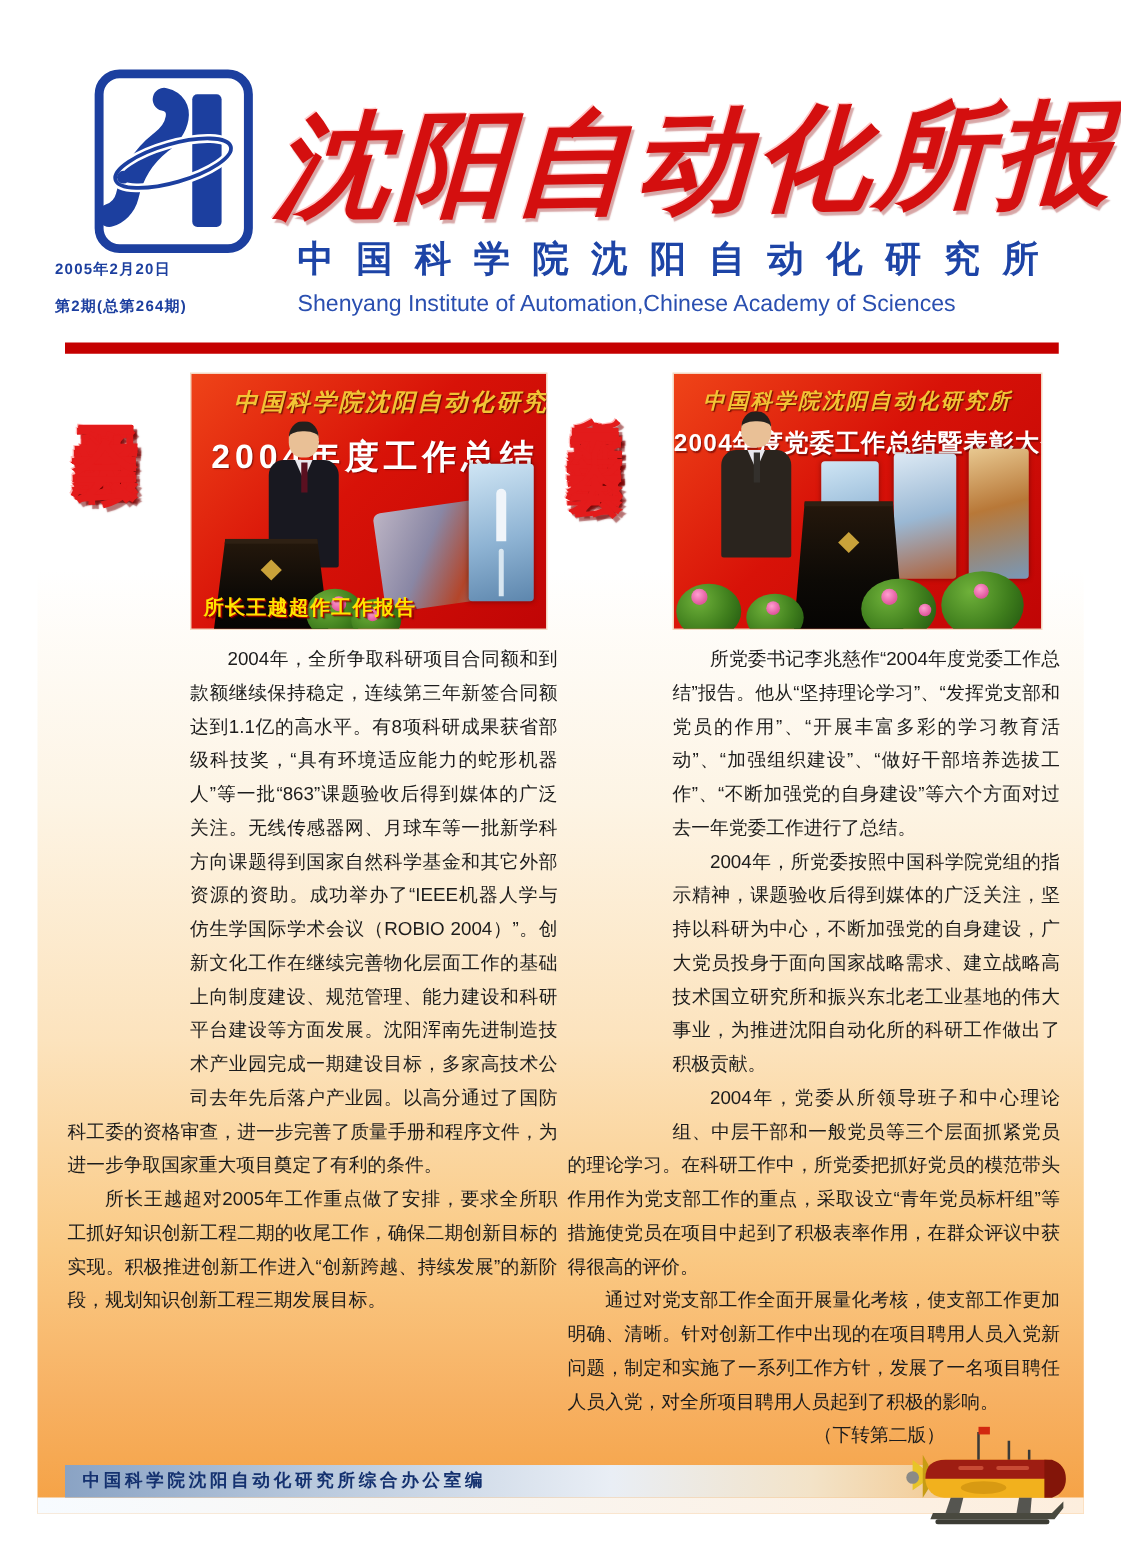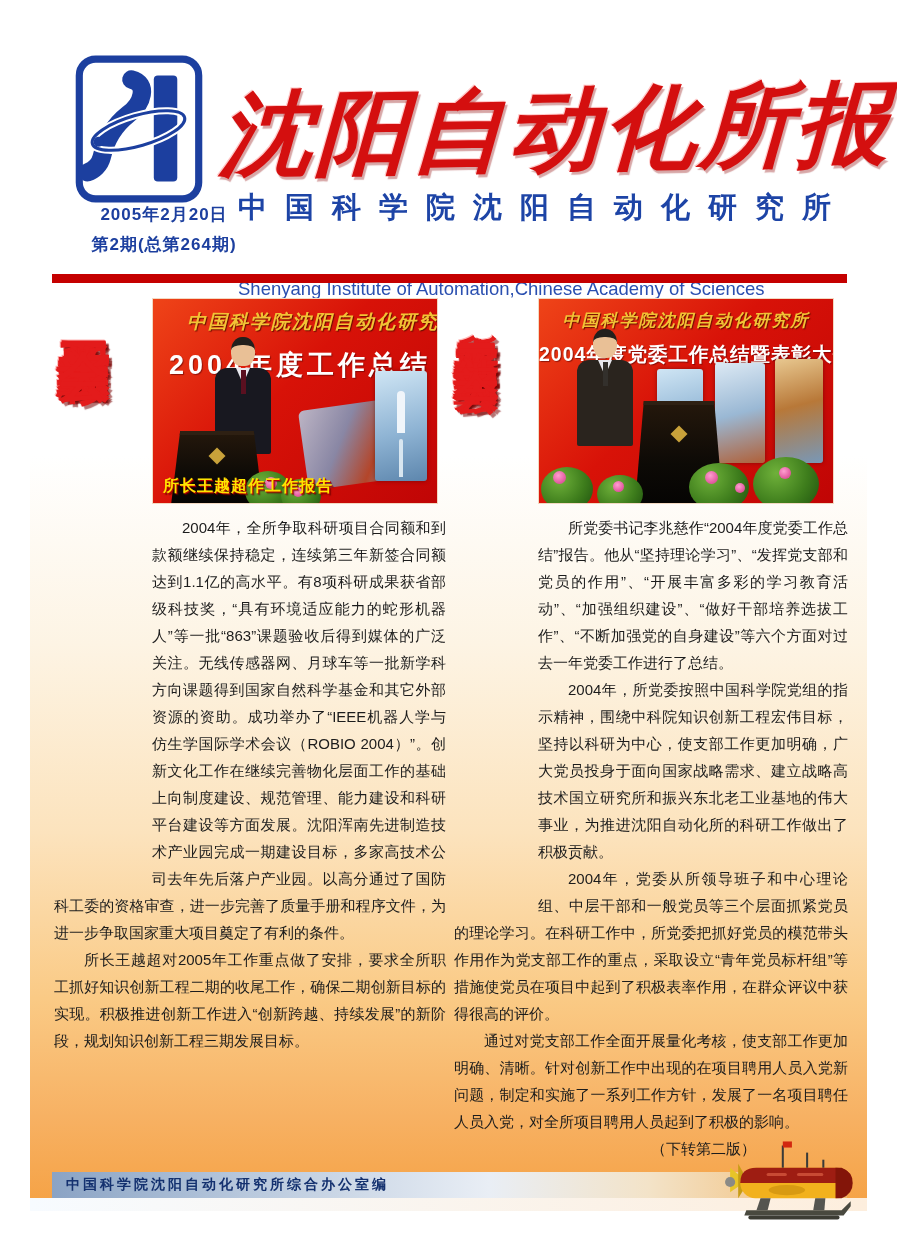--- a/index.html
+++ b/index.html
@@ -13,26 +13,26 @@
 
   
   .logo-box { position:absolute; left:45px; top:25px; width:128px; height:148px; }
   .masthead-title {
     position:absolute; left:190px; top:30px; width:650px; height:140px;
     font-size:92px; line-height:138px; text-align:center; font-weight:bold; font-style:italic;
     color:#d40f0f; letter-spacing:4px; transform:skewX(-3deg) rotate(-1deg);
     text-shadow:2px 3px 1px rgba(140,0,0,.35), -1px -1px 0 rgba(255,120,120,.4);
     white-space:nowrap;
   }
-  .issue-block { position:absolute; left:44px; top:170px; width:180px; text-align:center;
-    color:#1c3f9f; font-weight:bold; font-size:17px; line-height:30px; letter-spacing:1px; }
+  .issue-block { position:absolute; left:14px; top:170px; width:180px; 
+    color:#1c3f9f; font-weight:bold; font-size:12px; line-height:30px; letter-spacing:1px; }
   .inst-cn { position:absolute; left:208px; top:158px; width:636px; font-size:29px; font-weight:bold;
     color:#1d44a6; letter-spacing:18px; white-space:nowrap; }
   .inst-en { position:absolute; left:208px; top:202px; width:640px; font-size:18.5px;
-    color:#2a4fb0; white-space:nowrap;margin-top:46px; }
+    color:#2a4fb0; white-space:nowrap; }
   .red-rule { position:absolute; left:22px; top:244px; width:795px; height:9px; background:#c50000; }
 
   
   .article { position:absolute; top:262px; }
   .article-left  { left:24px;  width:392px; }
   .article-right { left:424px; width:394px; }
   .v-headline {
     position:absolute; top:6px; writing-mode:vertical-rl; text-orientation:upright;
     font-weight:bold; color:#e31b1b; line-height:1;
     text-shadow:3px 3px 1px rgba(120,0,0,.55), -1px -1px 0 rgba(255,180,180,.9);
@@ -183,21 +183,21 @@
         <div class="plant" style="left:214px; top:158px; width:66px; height:54px;"></div>
         <div class="bloom" style="left:14px; top:172px; width:13px; height:13px;"></div>
         <div class="bloom" style="left:74px; top:182px; width:11px; height:11px;"></div>
         <div class="bloom" style="left:166px; top:172px; width:13px; height:13px;"></div>
         <div class="bloom" style="left:196px; top:184px; width:10px; height:10px;"></div>
         <div class="bloom" style="left:240px; top:168px; width:12px; height:12px;"></div>
       </div>
       <div class="body-text">
         <div class="spacer"></div>
         <p>所党委书记李兆慈作“2004年度党委工作总结”报告。他从“坚持理论学习”、“发挥党支部和党员的作用”、“开展丰富多彩的学习教育活动”、“加强组织建设”、“做好干部培养选拔工作”、“不断加强党的自身建设”等六个方面对过去一年党委工作进行了总结。</p>
-        <p>2004年，所党委按照中国科学院党组的指示精神，围绕中科院知识创新工程宏伟目标，坚持以科研为中心，使支部工作更加明确，广大党员投身于面向国家战略需求、建立战略高技术国立研究所和振兴东北老工业基地的伟大事业，为推进沈阳自动化所的科研工作做出了积极贡献。</p>
+        <p>2004年，所党委按照中国科学院党组的指示精神，课题验收后得到媒体的广泛关注，坚持以科研为中心，不断加强党的自身建设，广大党员投身于面向国家战略需求、建立战略高技术国立研究所和振兴东北老工业基地的伟大事业，为推进沈阳自动化所的科研工作做出了积极贡献。</p>
         <p>2004年，党委从所领导班子和中心理论组、中层干部和一般党员等三个层面抓紧党员的理论学习。在科研工作中，所党委把抓好党员的模范带头作用作为党支部工作的重点，采取设立“青年党员标杆组”等措施使党员在项目中起到了积极表率作用，在群众评议中获得很高的评价。</p>
         <p>通过对党支部工作全面开展量化考核，使支部工作更加明确、清晰。针对创新工作中出现的在项目聘用人员入党新问题，制定和实施了一系列工作方针，发展了一名项目聘任人员入党，对全所项目聘用人员起到了积极的影响。</p>
         <p class="signoff">（下转第二版）</p>
       </div>
     </div>
 
     <div class="footer-bar">
       <span>中国科学院沈阳自动化研究所综合办公室编</span>
     </div>
     <div class="bottom-strip"></div>

